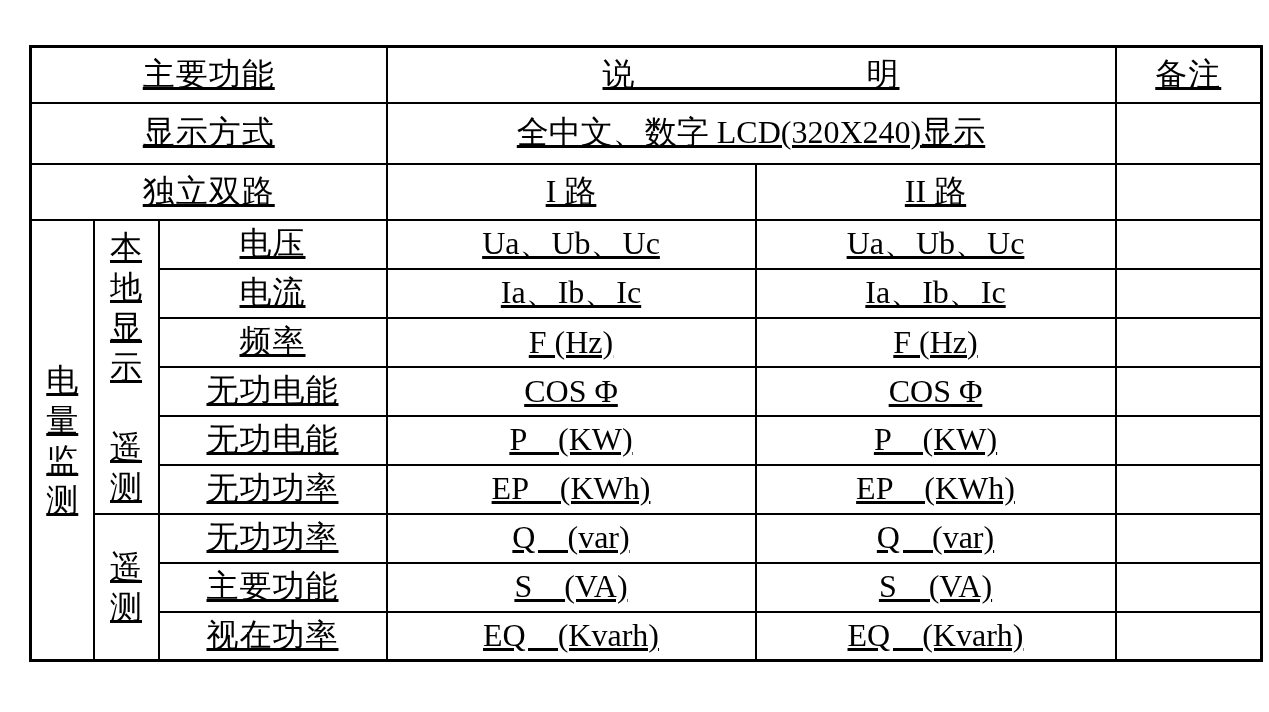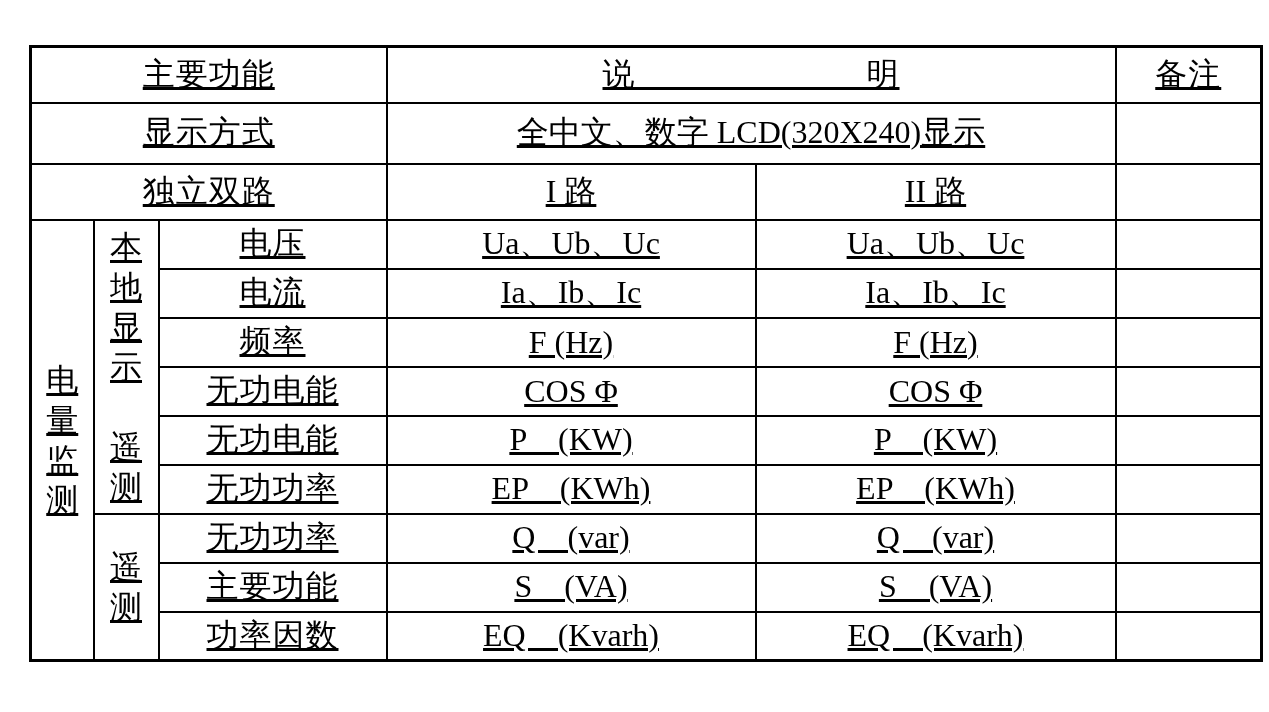--- a/index.html
+++ b/index.html
@@ -142,20 +142,20 @@
     </tr>
 
     <tr class="row-data">
       <td class="label-cn">主要功能</td>
       <td>S　(VA)</td>
       <td>S　(VA)</td>
       <td></td>
     </tr>
 
     <tr class="row-data">
-      <td class="label-cn">功率因数</td>
+      <td class="label-cn">视在功率</td>
       <td>EQ　(Kvarh)</td>
       <td>EQ　(Kvarh)</td>
       <td></td>
     </tr>
   </tbody>
     </table>
 </div>
 
 </body></html>

